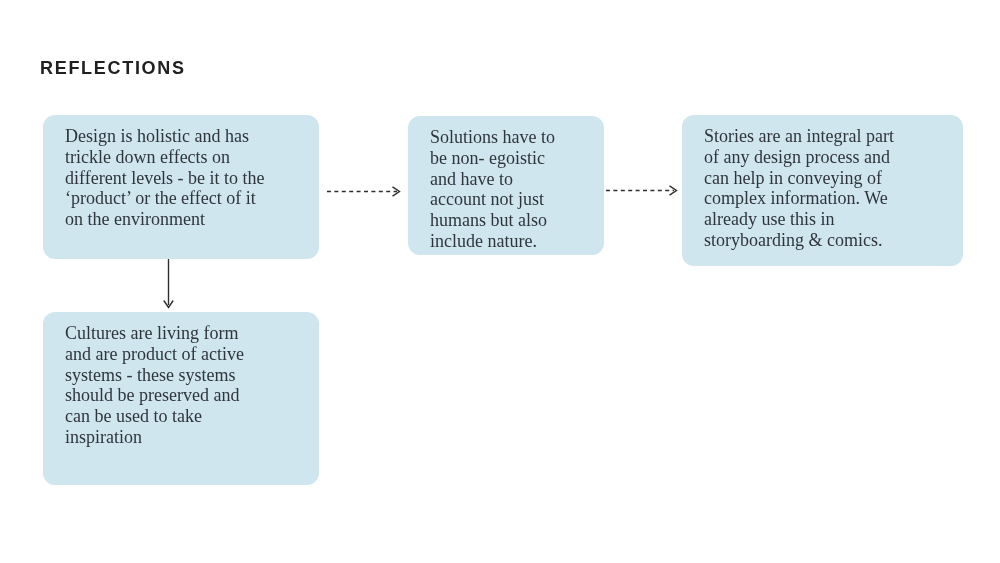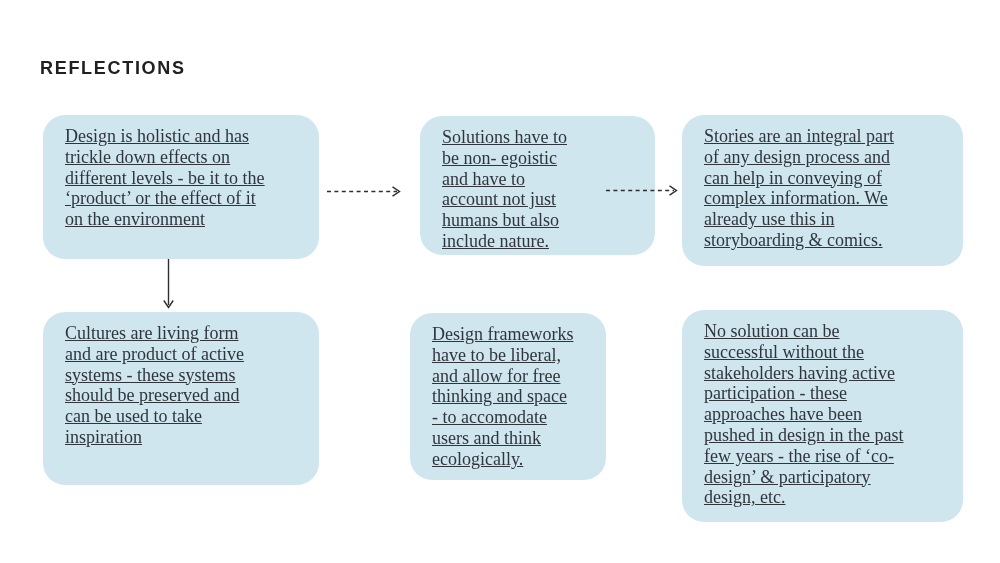--- a/index.html
+++ b/index.html
@@ -26,40 +26,39 @@
     font-family: "Liberation Sans", sans-serif;
     font-weight: 700;
     font-size: 18px;
     letter-spacing: 1.7px;
     color: var(--title-text);
     margin-top: 14px;
   }
   .box {
     position: absolute;
     background: var(--box-fill);
-    border-radius: 22px;
+    border-radius: 12px;
     color: var(--box-text);
-    text-decoration: underline;
   }
   .box-text {
     padding: 11px 14px 10px 22px;
     font-size: 18px;
     line-height: 20.8px;
     white-space: pre-line;
   }
   .arrow { position: absolute; overflow: visible; }
   .arrow line, .arrow path {
     stroke: var(--arrow);
     stroke-width: 1.4;
     fill: none;
     stroke-linecap: butt;
   }
   
   .box-0 { left: 43px;  top: 115px; width: 276px; height: 144px; }
-  .box-1 { left: 420px; top: 116px; width: 235px; height: 139px; }
+  .box-1 { left: 408px; top: 116px; width: 196px; height: 139px; }
   .box-2 { left: 682px; top: 115px; width: 281px; height: 151px; }
   .box-3 { left: 43px;  top: 312px; width: 276px; height: 173px; }
   .box-4 { left: 410px; top: 313px; width: 196px; height: 167px; }
   .box-5 { left: 682px; top: 310px; width: 281px; height: 212px; }
 </style>
 </head>
 <body>
 
 <div class="canvas">
 
@@ -93,41 +92,21 @@
 
   <div class="box box-3">
     <div class="box-text">Cultures are living form
 and are product of active
 systems - these systems
 should be preserved and
 can be used to take
 inspiration</div>
   </div>
 
-  <div class="box box-4">
-    <div class="box-text">Design frameworks
-have to be liberal,
-and allow for free
-thinking and space
-- to accomodate
-users and think
-ecologically.</div>
-  </div>
 
-  <div class="box box-5">
-    <div class="box-text">No solution can be
-successful without the
-stakeholders having active
-participation - these
-approaches have been
-pushed in design in the past
-few years - the rise of ‘co-
-design’ &amp; participatory
-design, etc.</div>
-  </div>
 
   <svg class="arrow" style="left:326px; top:184px;" width="80" height="15" aria-hidden="true">
     <line x1="1" y1="7.5" x2="71" y2="7.5" stroke-dasharray="4 3.4"></line>
     <path d="M 66.5 2.8 L 73.5 7.5 L 66.5 12.2"></path>
   </svg>
 
   <svg class="arrow" style="left:605px; top:183px;" width="78" height="15" aria-hidden="true">
     <line x1="1" y1="7.5" x2="69" y2="7.5" stroke-dasharray="4 3.4"></line>
     <path d="M 64.5 2.8 L 71.5 7.5 L 64.5 12.2"></path>
   </svg>

